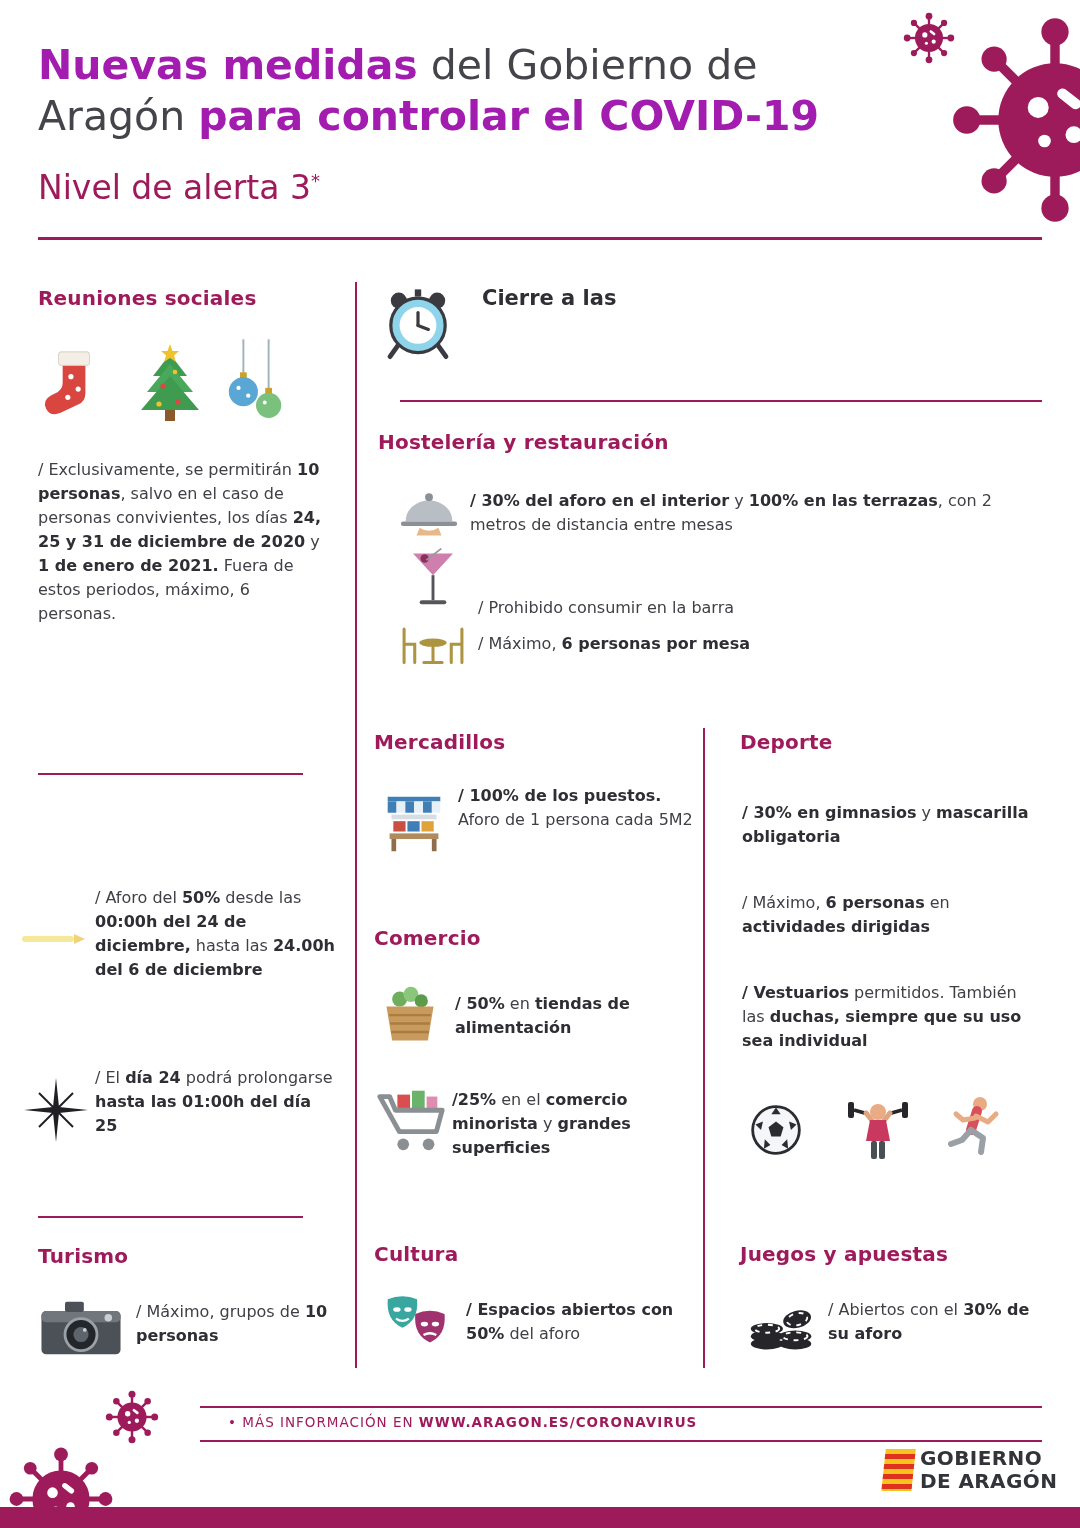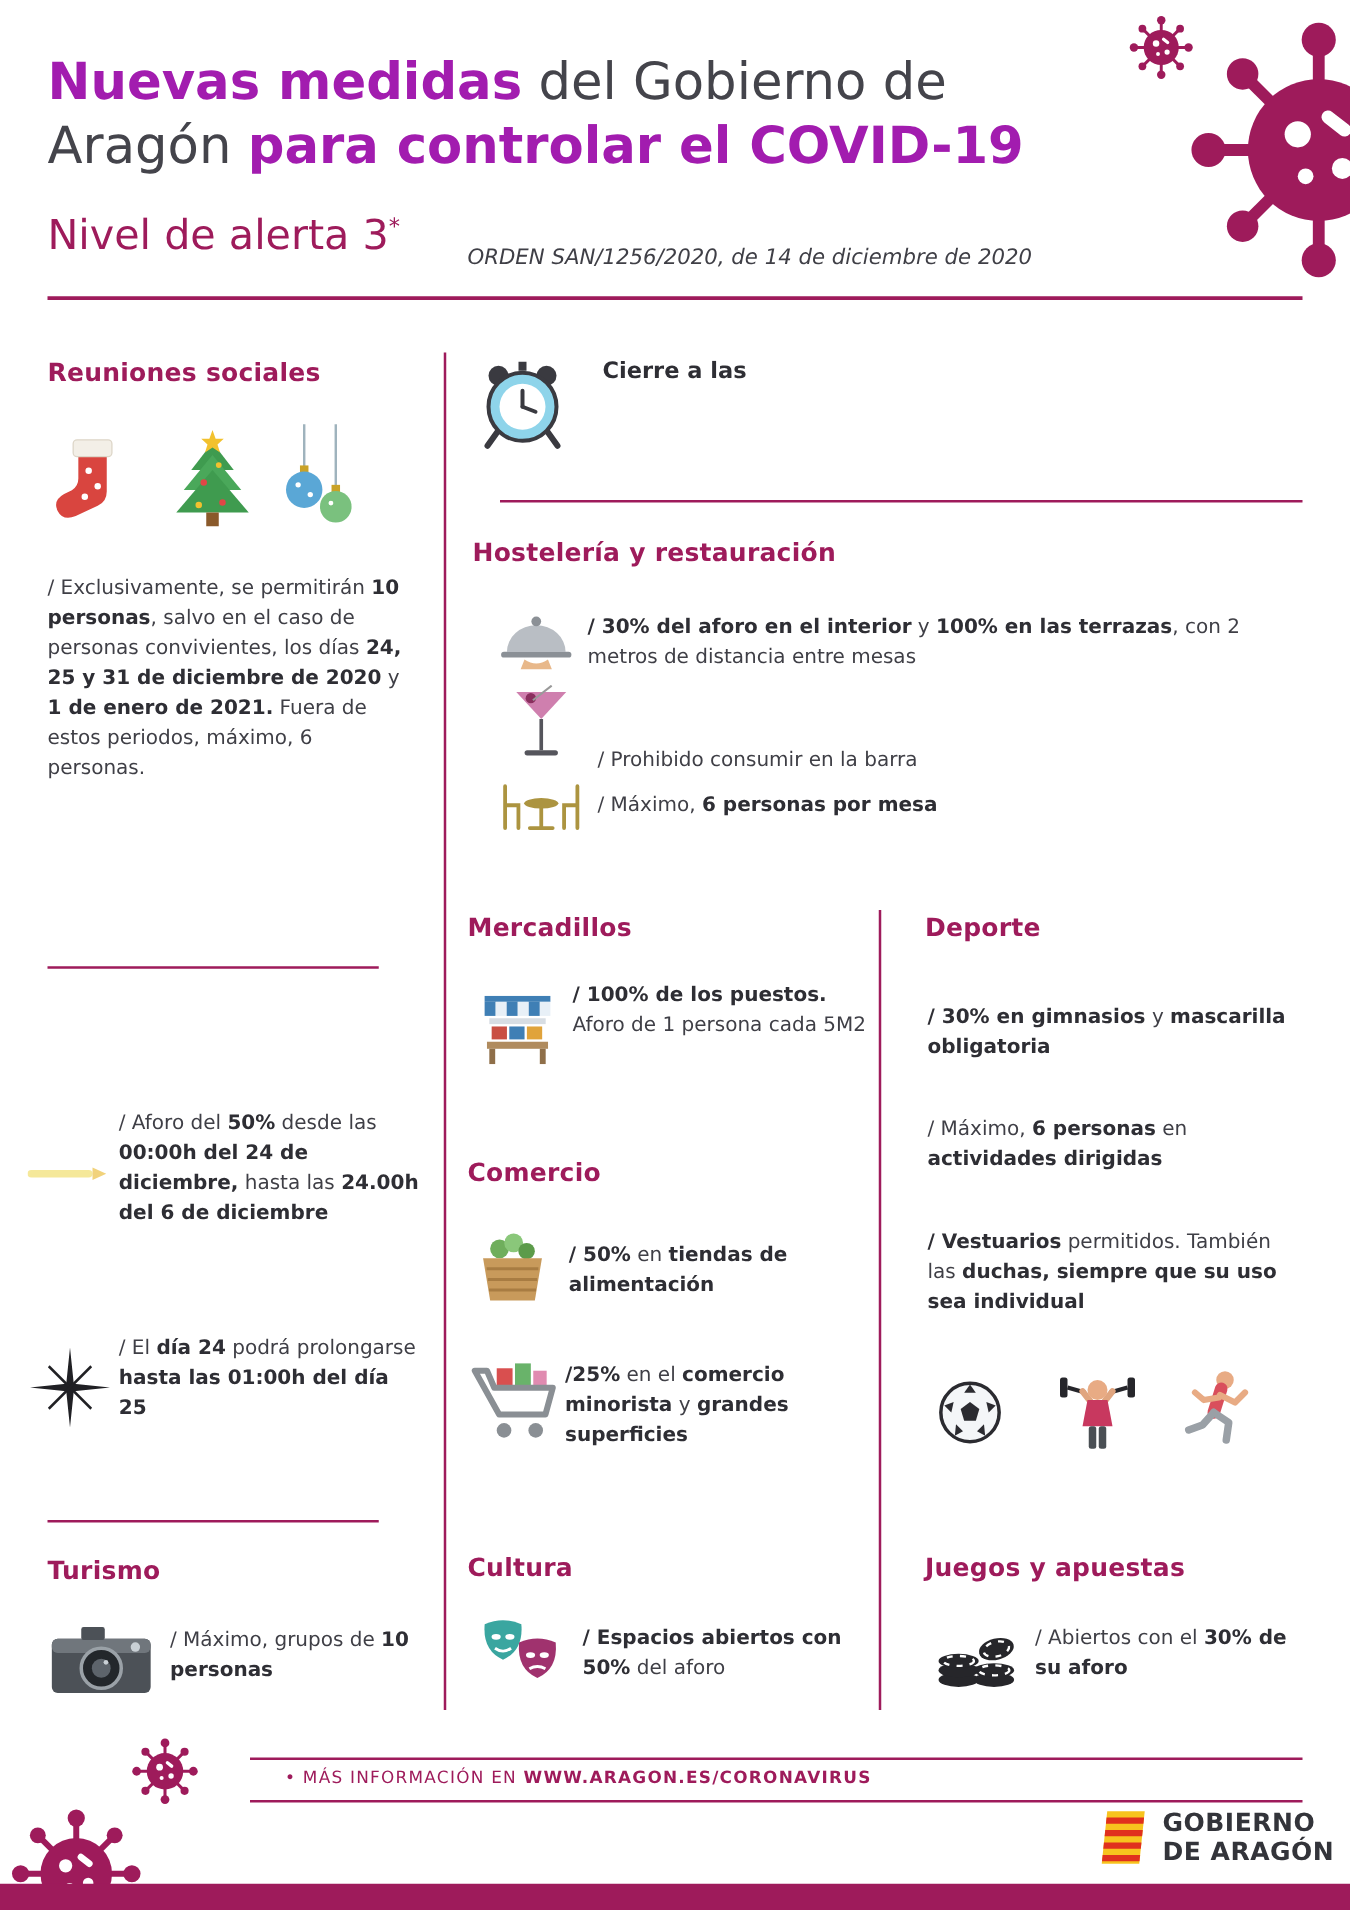--- a/index.html
+++ b/index.html
@@ -10,21 +10,21 @@
   .rule-h{background:#9e1b5b;height:2px}
   .rule-v{background:#9e1b5b;width:2px}
   .sec-title{color:#9e1b5b;font-weight:700;font-size:20px;letter-spacing:.2px}
   .body{font-size:16px;line-height:1.5;color:#3f3f46}
   .body strong{font-weight:700;color:#2e2e34}
   .title{font-size:41px;line-height:1.24;font-weight:400;color:#44444b}
   .title strong{color:#a21caf;font-weight:700}
   .alert{font-size:33px;color:#9e1b5b;font-weight:400}
   .alert sup{font-size:18px}
   .order{font-size:17px;font-style:italic;color:#3f3f46}
-  .closure-intro{font-size:18px;font-weight:700;color:#2e2e34}
+  .closure-intro{font-size:21px;font-weight:700;color:#2e2e34}
   .closure-time{font-size:37px;font-weight:700;color:#9e1b5b}
   .closure-suffix{font-size:21px;font-weight:700;color:#2e2e34}
   .footer-info{font-size:13.5px;letter-spacing:1px;color:#9e1b5b}
   .footer-info strong{font-weight:700}
   .logo-text{font-size:20px;font-weight:700;line-height:1.15;color:#33343a;letter-spacing:.4px}
   .bottom-bar{position:absolute;left:0;bottom:0;width:1080px;height:21px;background:#9e1b5b}
   svg.icon{display:block}
 </style>
 </head>
 <body>
@@ -260,21 +260,20 @@
 
 <div id="page">
 
   <div class="abs title" style="left:38px;top:40px;width:840px">
     <div><strong>Nuevas medidas</strong><span> del Gobierno de</span></div>
     <div><span>Aragón </span><strong>para controlar el COVID-19</strong></div>
   </div>
   <div class="abs alert" style="left:38px;top:168px">
     <span>Nivel de alerta 3</span><sup>*</sup>
   </div>
-  <div class="abs order" style="left:374px;top:196px">ORDEN SAN/1256/2020, de 14 de diciembre de 2020</div>
   <div class="abs rule-h" style="left:38px;top:237px;width:1004px;height:3px"></div>
 
   <svg class="icon abs" style="left:903px;top:12px" width="52" height="52">
       <use href="#sym-virus"></use>
     </svg>
   <svg class="icon abs" style="left:950px;top:15px" width="210" height="210">
       <use href="#sym-virus"></use>
     </svg>
 
   <div class="abs rule-v" style="left:355px;top:282px;height:1086px"></div>
@@ -377,21 +376,21 @@
   <div class="abs footer-info" style="left:228px;top:1414px"><span>•  MÁS INFORMACIÓN EN </span><strong>WWW.ARAGON.ES/CORONAVIRUS</strong></div>
   <div class="abs rule-h" style="left:200px;top:1440px;width:842px"></div>
 
   <svg class="icon abs" style="left:105px;top:1390px" width="54" height="54">
       <use href="#sym-virus"></use>
     </svg>
   <svg class="icon abs" style="left:8px;top:1446px" width="106" height="106">
       <use href="#sym-virus"></use>
     </svg>
 
-  <div class="abs" style="left:880px;top:1447px;display:flex;gap:10px;align-items:center">
+  <div class="abs" style="left:880px;top:1447px;display:flex;gap:0;align-items:center">
     <svg class="icon" width="40" height="46">
         <use href="#sym-flag"></use>
       </svg>
     <div class="logo-text">
       <div>GOBIERNO</div>
       <div>DE ARAGÓN</div>
     </div>
   </div>
 
   <div class="bottom-bar"></div>

